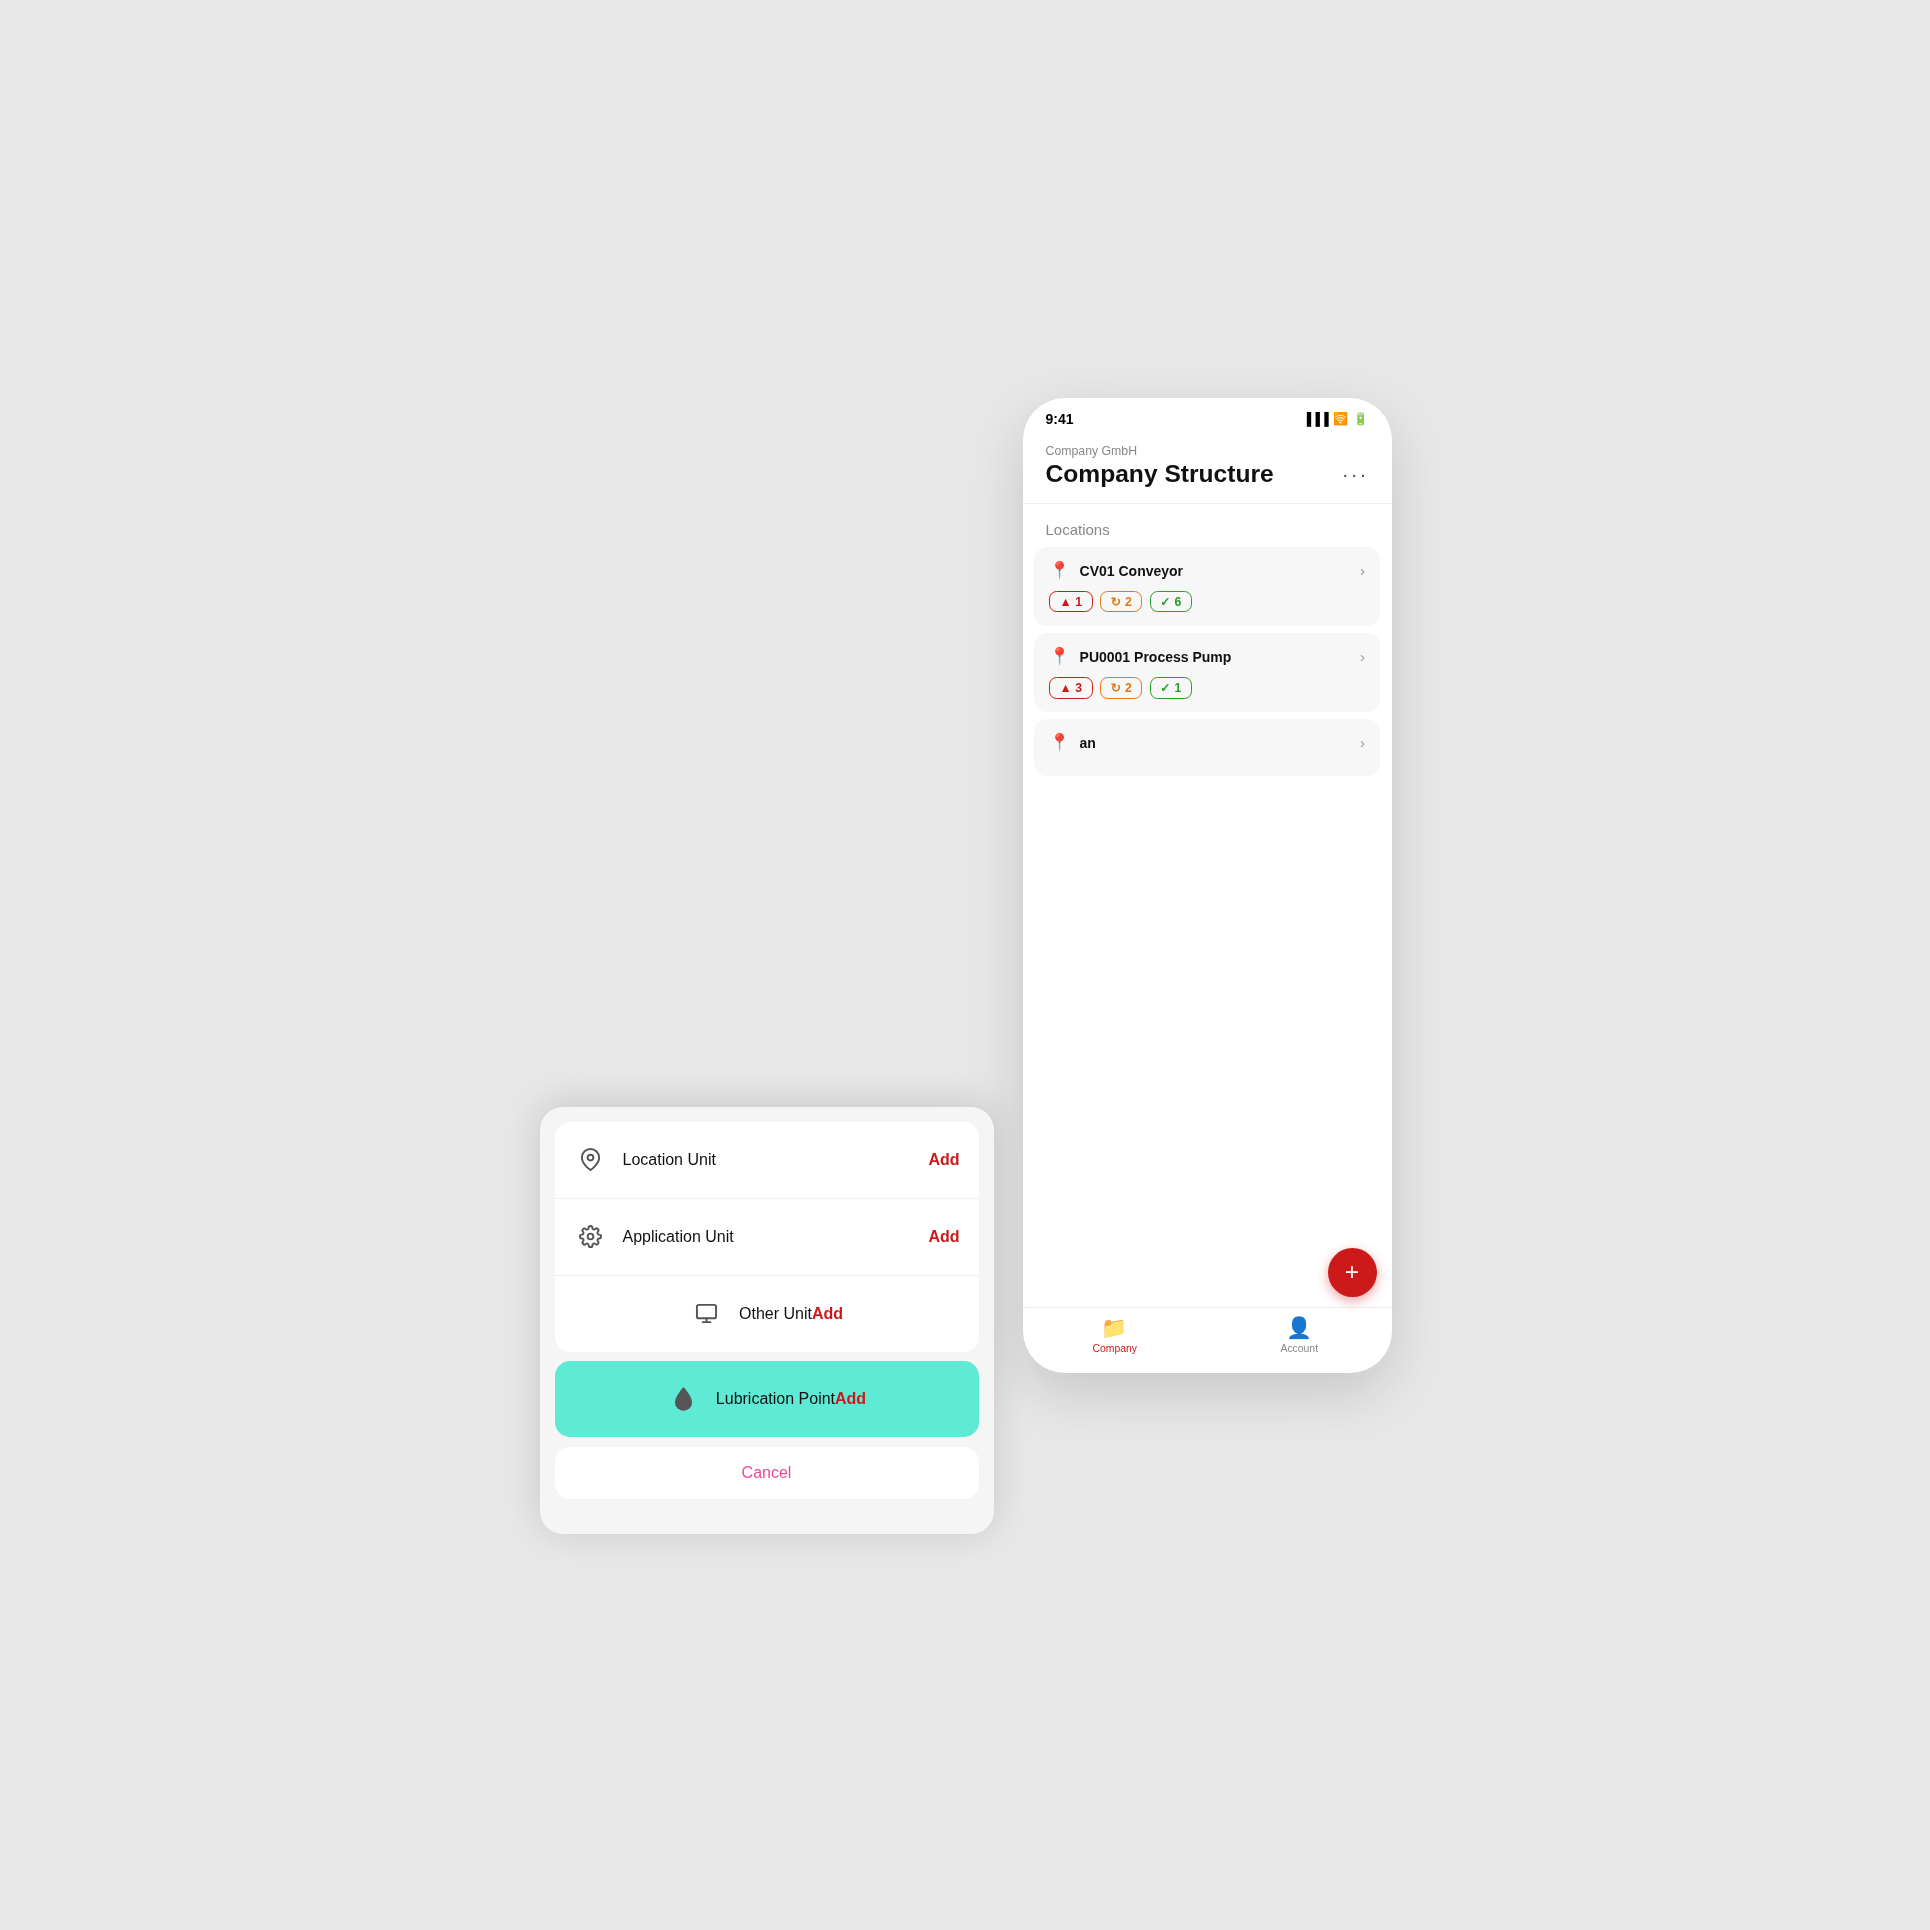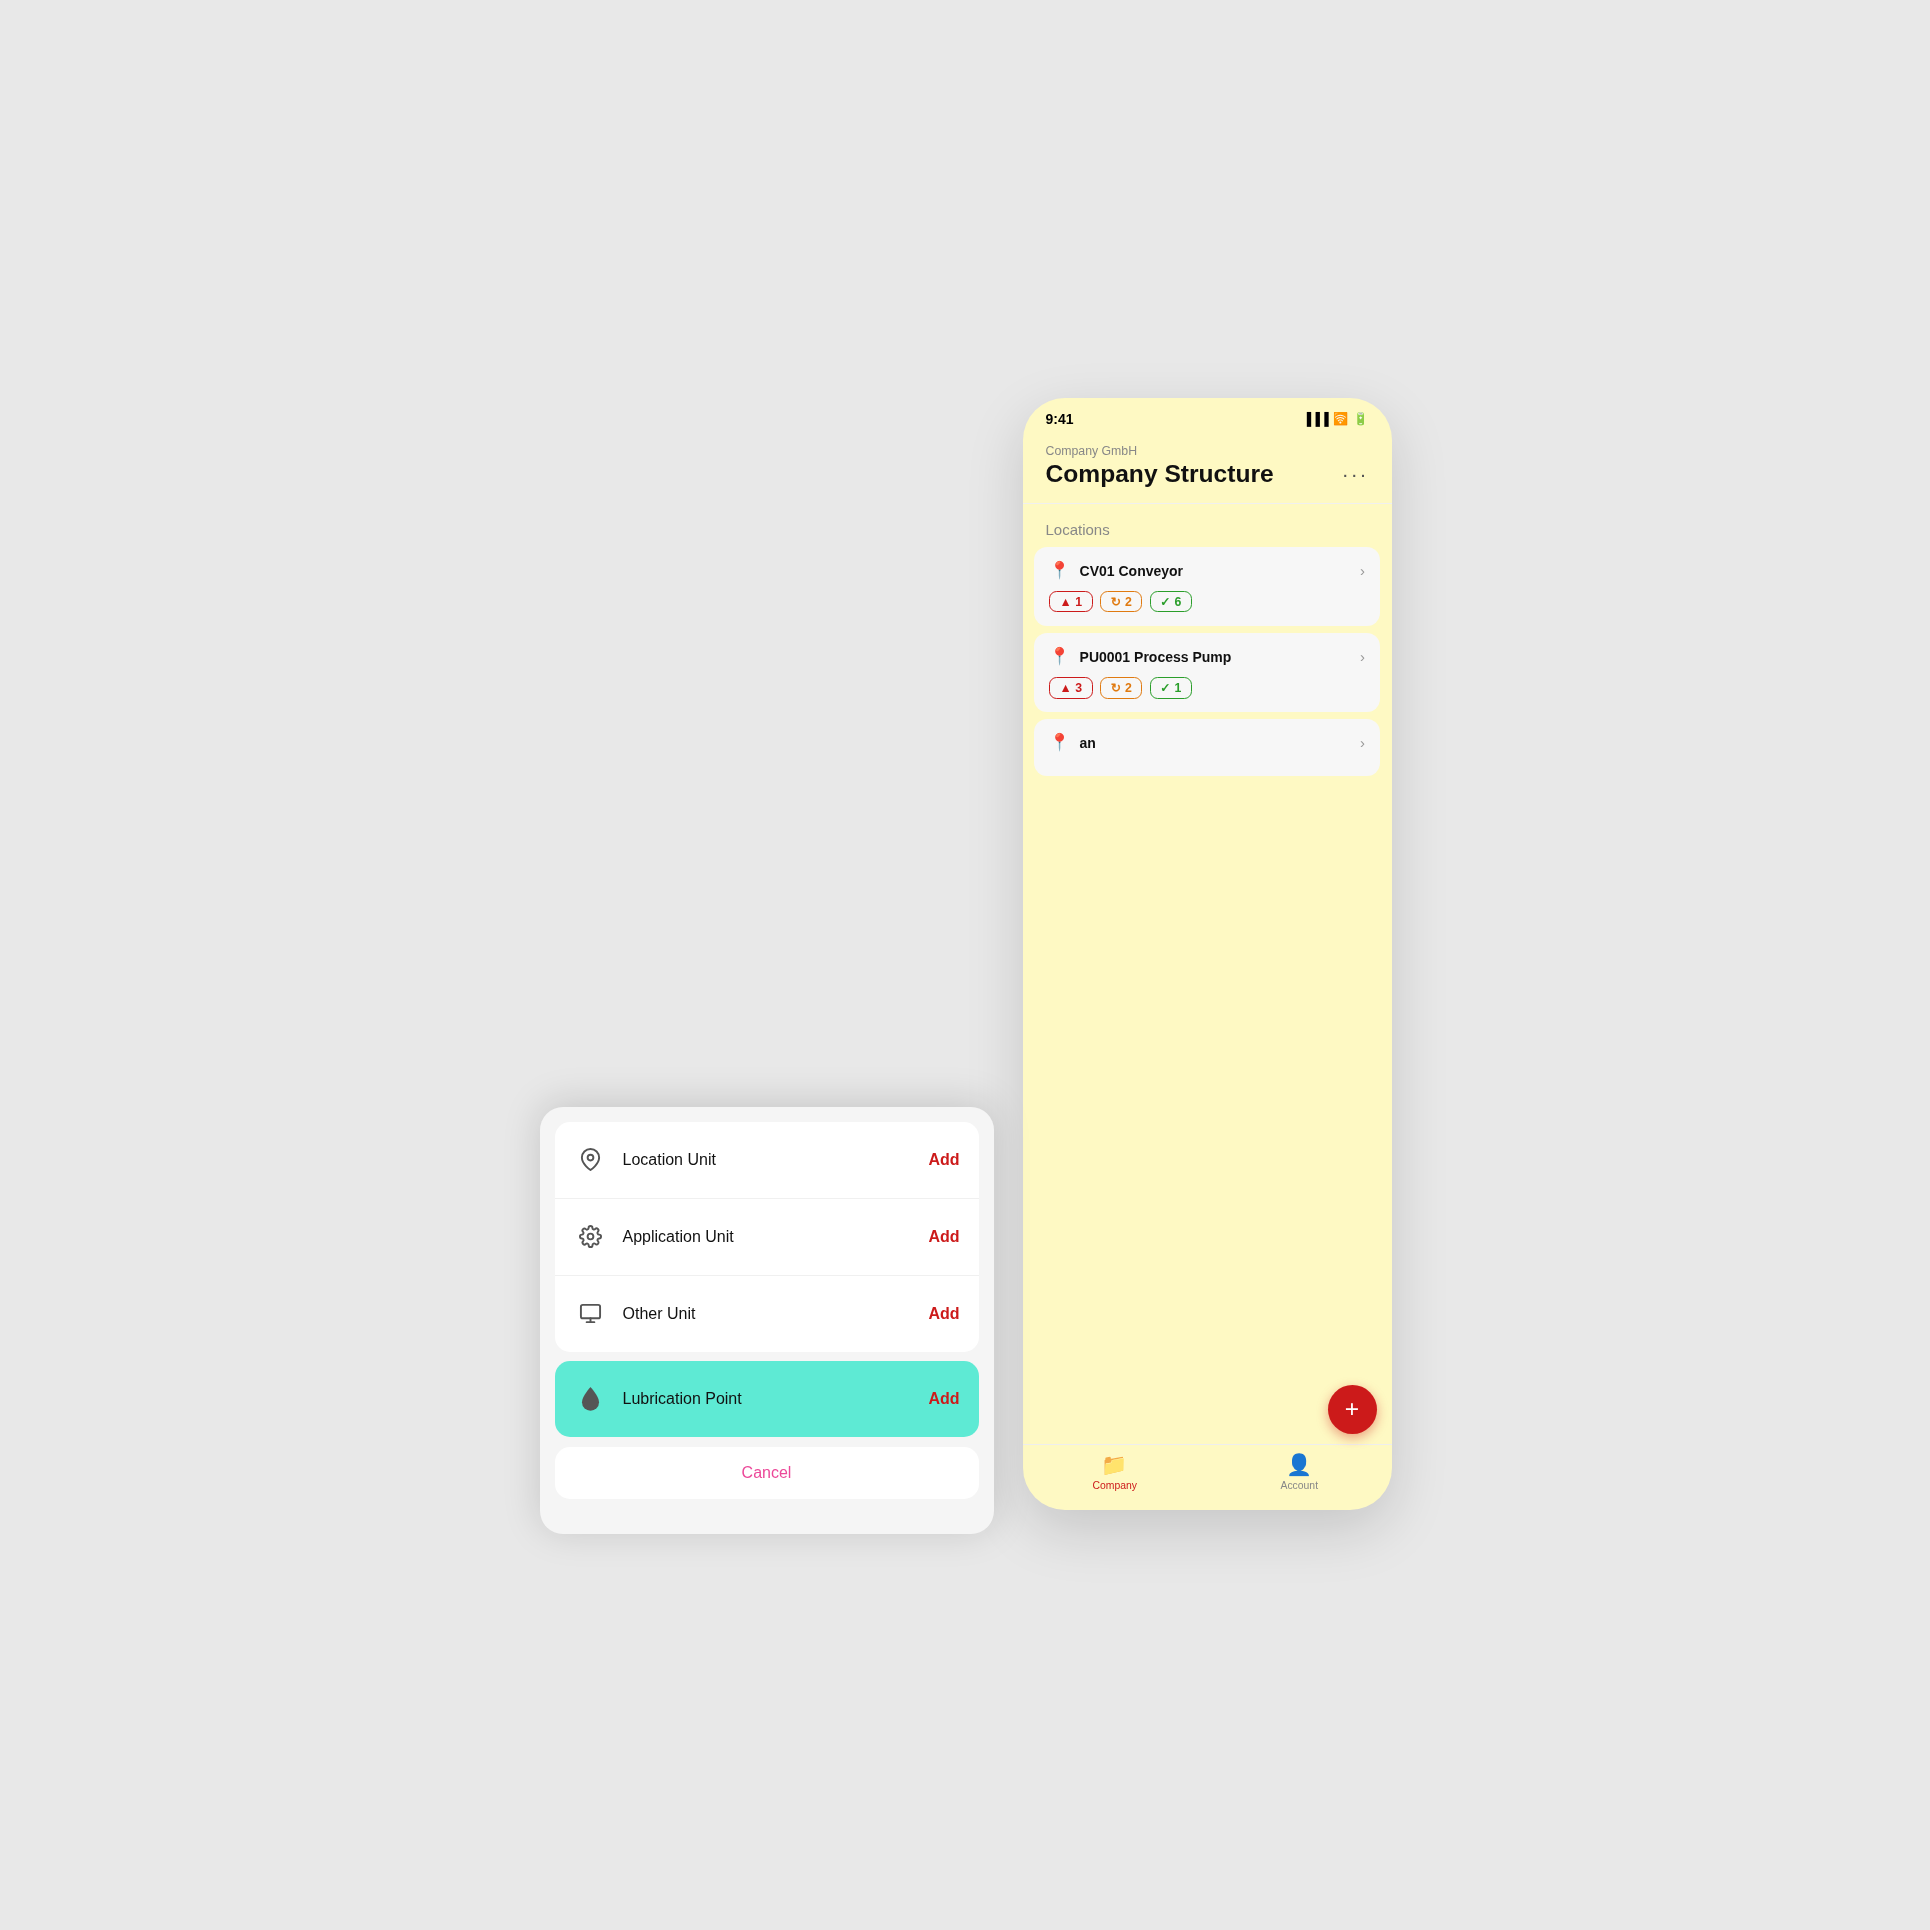--- a/index.html
+++ b/index.html
@@ -18,22 +18,22 @@
       width: 852px;
       height: 1136px;
     }
 
     
     .phone {
       position: absolute;
       top: 0;
       right: 0;
       width: 369px;
-      height: 1112px;
-      background: #fef9c3;
+      height: 975px;
+      background: #ffffff;
       border-radius: 42px;
       box-shadow: 0 19px 57px rgba(0,0,0,0.15);
       overflow: hidden;
       display: flex;
       flex-direction: column;
     }
     .phone-status-bar {
       display: flex;
       justify-content: space-between;
       align-items: center;
@@ -183,21 +183,21 @@
       margin-bottom: 9.5px;
       overflow: hidden;
     }
     .sheet-item {
       display: flex;
       align-items: center;
       justify-content: space-between;
       padding: 21px 19px;
       border-bottom: 0.9px solid #f0f0f0;
     }
-    .sheet-item:last-child { border-bottom: none; }
+    .sheet-item:last-child { border-bottom: none; justify-content: center; }
     .sheet-item-left {
       display: flex;
       align-items: center;
       gap: 15px;
     }
     .sheet-item-icon {
       width: 34px;
       height: 34px;
       display: flex;
       align-items: center;

